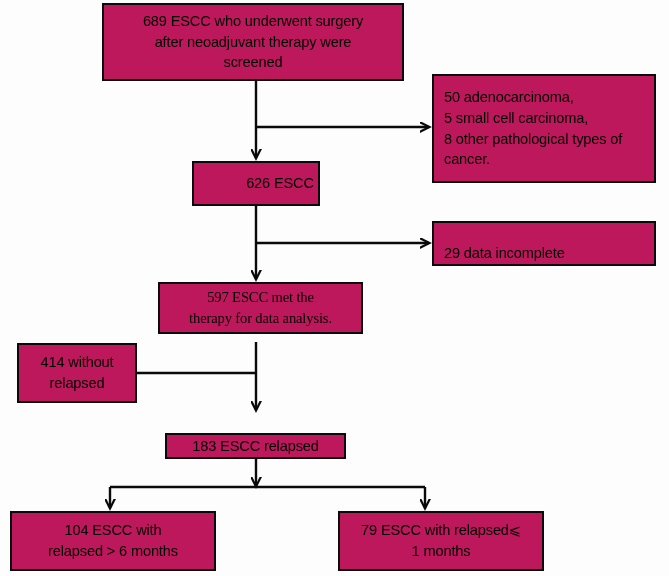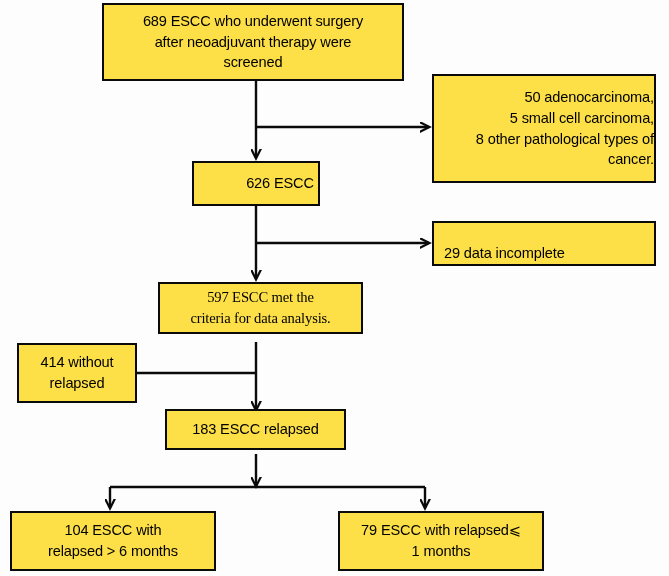--- a/index.html
+++ b/index.html
@@ -21,21 +21,21 @@
     position: absolute;
     left: 0;
     top: 0;
     width: 669px;
     height: 576px;
   }
   .node {
     position: absolute;
     box-sizing: border-box;
     border: 2.5px solid #0a0a0a;
-    background: #fde047;
+    background: #be185d;
     display: flex;
     flex-direction: column;
     align-items: center;
     justify-content: center;
     z-index: 2;
   }
   .node .line {
     font-size: 14.6px;
     line-height: 1.42;
     color: #000000;
@@ -45,26 +45,26 @@
   .node.center .line { text-align: center; }
   .node.leftalign {
     align-items: flex-start;
     justify-content: center;
     padding-left: 10px;
   }
   .node.leftalign .line { text-align: left; }
 
   
   #node-screened      { left: 102px; top: 3px;   width: 302px; height: 78px; }
-  #node-excluded-path { left: 432px; top: 74px;  width: 224px; height: 109px; align-items: flex-end; }
+  #node-excluded-path { left: 432px; top: 74px;  width: 224px; height: 109px; }
   #node-escc-626      { left: 192px; top: 161px; width: 128px; height: 45px; padding-left: 48px; }
   #node-excluded-data { left: 432px; top: 221px; width: 224px; height: 45px; justify-content: flex-end; }
   #node-escc-597      { left: 158px; top: 282px; width: 205px; height: 52px; font-family: Liberation Serif, serif; }
   #node-no-relapse    { left: 17px;   top: 343px; width: 120px; height: 60px; }
-  #node-relapsed-183  { left: 165px; top: 409px; width: 181px; height: 41px; }
+  #node-relapsed-183  { left: 165px; top: 433px; width: 181px; height: 26px; }
   #node-gt6           { left: 10px;  top: 511px; width: 206px; height: 60px; }
   #node-le6           { left: 322px; top: 511px; width: 206px; height: 60px; margin-left: 16px; }
 </style>
 </head>
 <body>
 
 <div id="flow-root">
 
   <svg id="flow-svg" viewBox="0 0 669 576" xmlns="http://www.w3.org/2000/svg">
     <defs>
@@ -116,21 +116,21 @@
   <div class="node center" id="node-escc-626">
     <div class="line">626 ESCC</div>
   </div>
 
   <div class="node leftalign" id="node-excluded-data">
     <div class="line">29 data incomplete</div>
   </div>
 
   <div class="node center" id="node-escc-597">
     <div class="line">597 ESCC met the</div>
-    <div class="line">criteria for data analysis.</div>
+    <div class="line">therapy for data analysis.</div>
   </div>
 
   <div class="node center" id="node-no-relapse">
     <div class="line">414 without</div>
     <div class="line">relapsed</div>
   </div>
 
   <div class="node center" id="node-relapsed-183">
     <div class="line">183 ESCC relapsed</div>
   </div>

